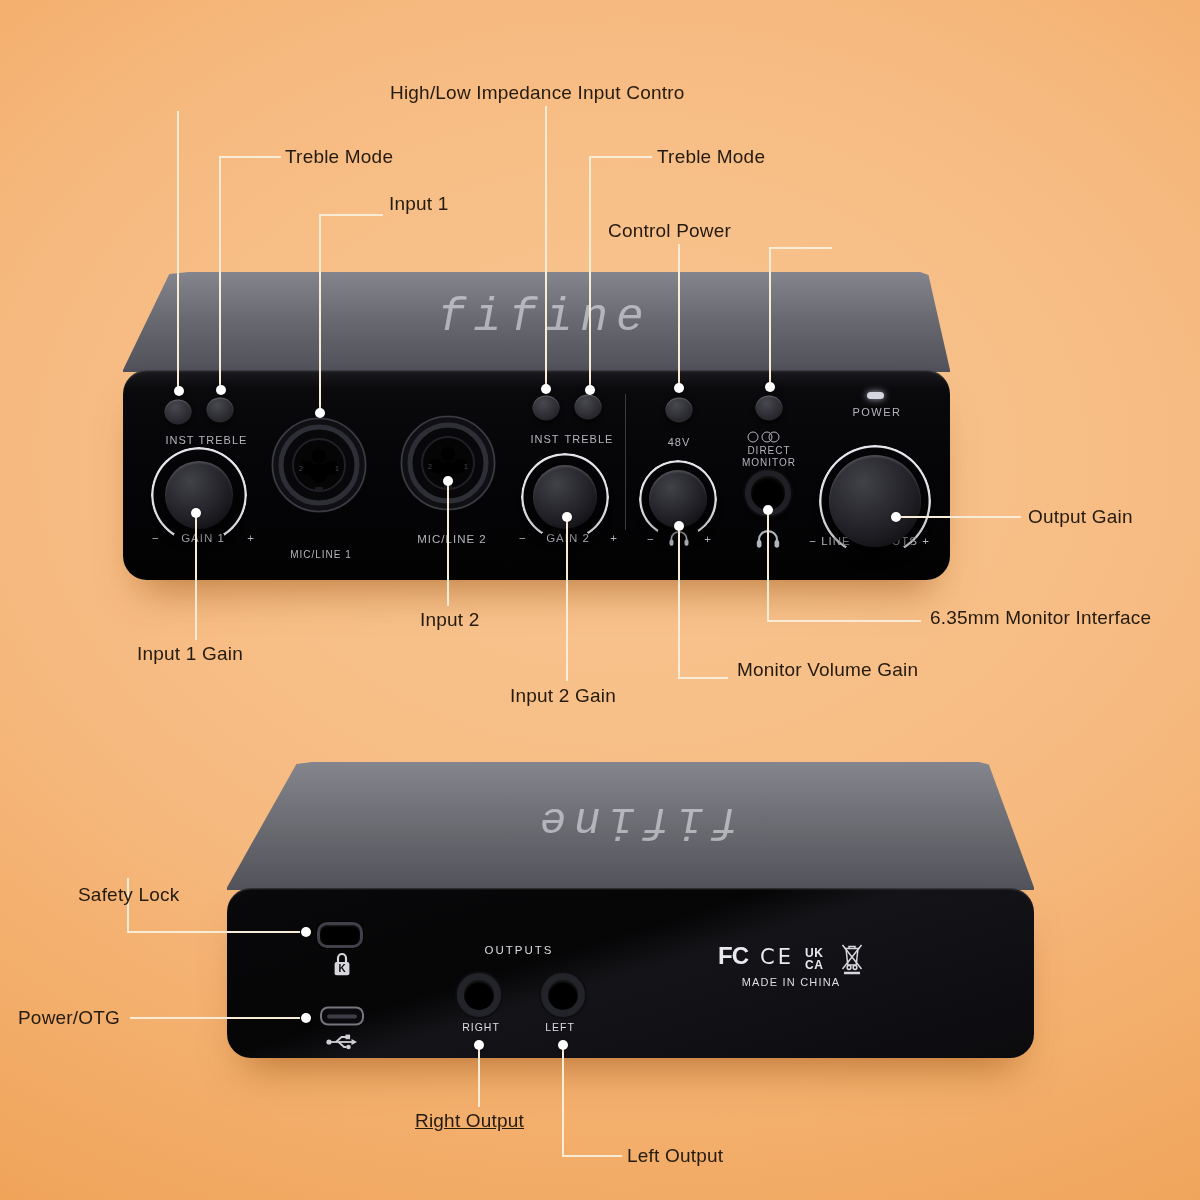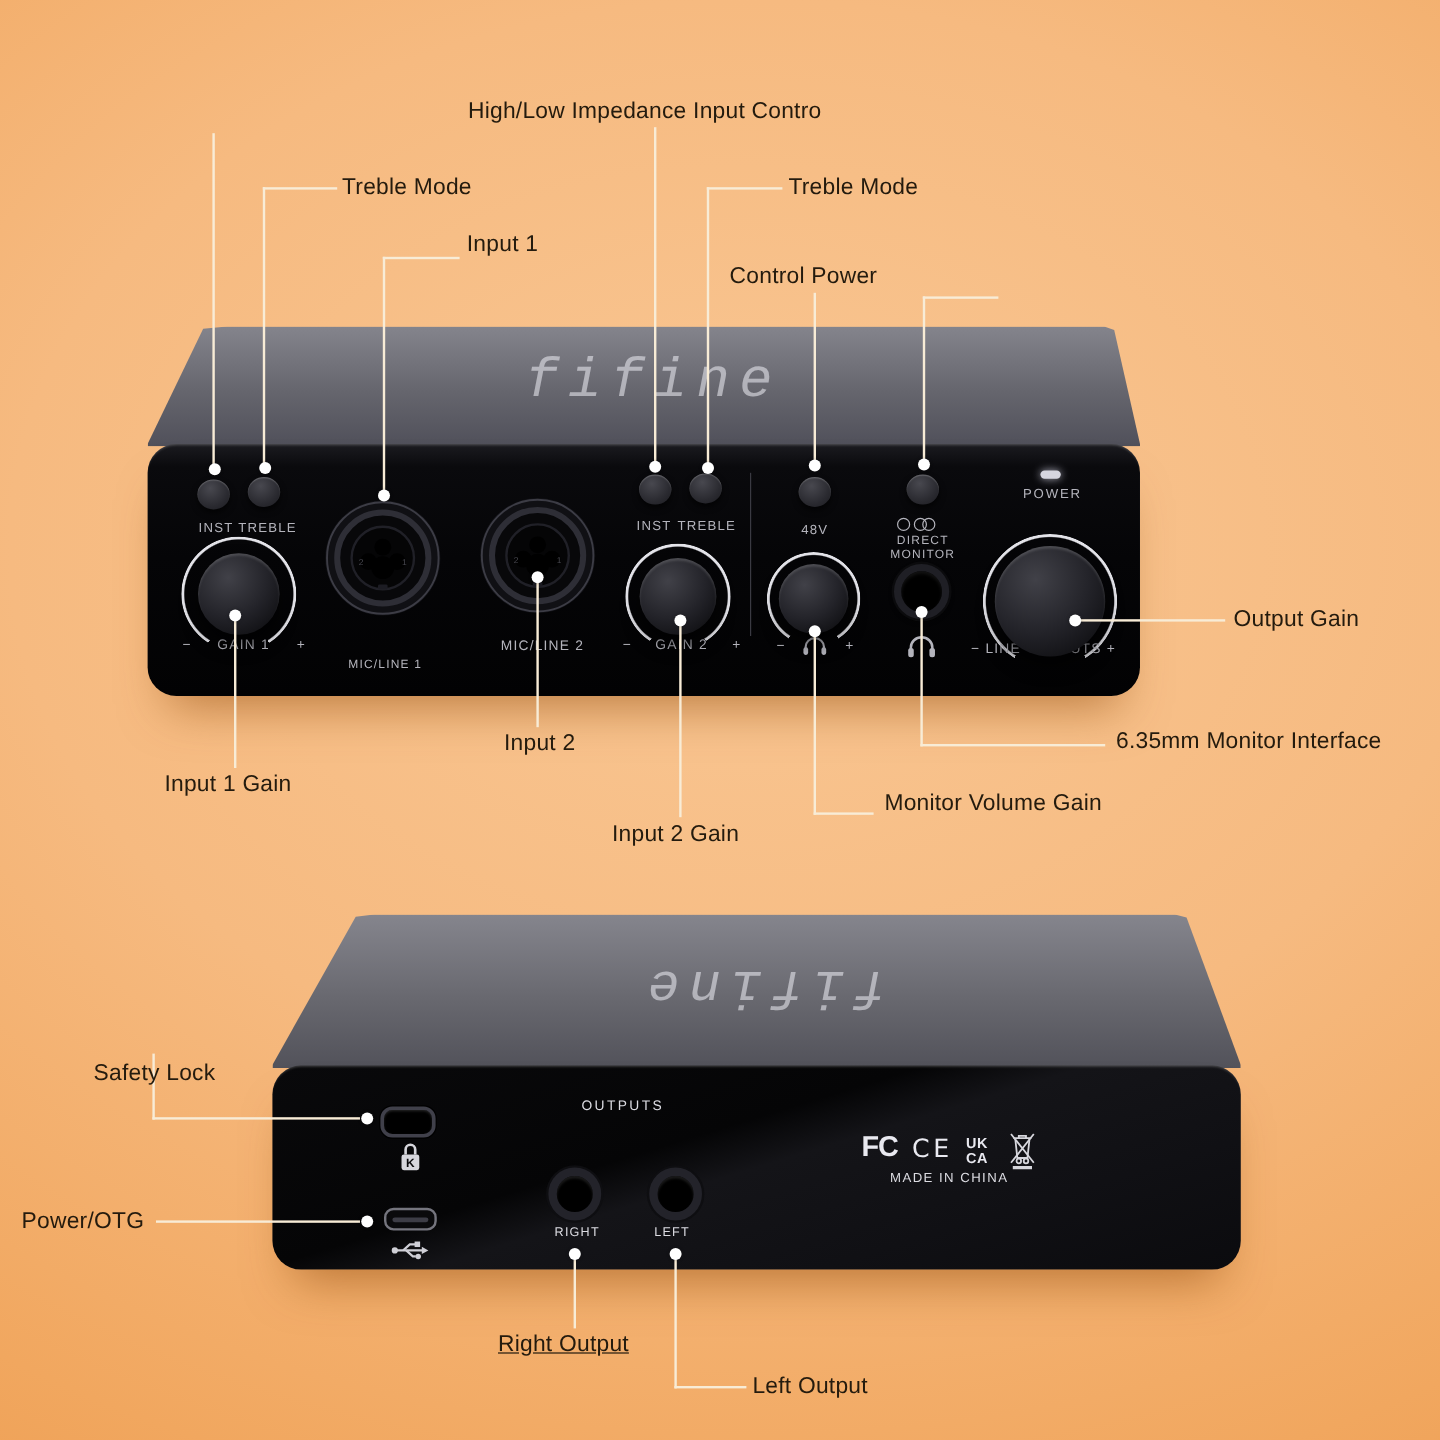--- a/index.html
+++ b/index.html
@@ -192,21 +192,21 @@
       <circle cx="3" cy="10" r="2.6" fill="#cfcfd6"></circle>
       <path d="M3 10 H27" stroke="#cfcfd6" stroke-width="1.8"></path>
       <path d="M31 10 l-5.5 -3 v6 z" fill="#cfcfd6"></path>
       <path d="M10 10 L15.5 5 H20" stroke="#cfcfd6" stroke-width="1.8" fill="none"></path>
       <rect x="19.5" y="2.6" width="4.6" height="4.6" fill="#cfcfd6"></rect>
       <path d="M12.5 10 L18 15 H20.5" stroke="#cfcfd6" stroke-width="1.8" fill="none"></path>
       <circle cx="22.5" cy="15" r="2.3" fill="#cfcfd6"></circle>
     </svg>
   </div>
 
-  <div class="wtxt" style="left:519px;top:916px;transform:translateX(-50%);font-size:11.5px;letter-spacing:2px;">OUTPUTS</div>
+  <div class="wtxt" style="left:519px;top:944px;transform:translateX(-50%);font-size:11.5px;letter-spacing:2px;">OUTPUTS</div>
   <div class="jack outjack" style="left:479px;top:995px;"></div>
   <div class="jack outjack" style="left:563px;top:995px;"></div>
   <div class="wtxt" style="left:481px;top:1021px;transform:translateX(-50%);font-size:10.5px;letter-spacing:1px;">RIGHT</div>
   <div class="wtxt" style="left:560px;top:1021px;transform:translateX(-50%);font-size:10.5px;letter-spacing:1px;">LEFT</div>
 
   <div class="wtxt fcc" style="left:718px;top:942px;">FC</div>
   <div class="wtxt ce" style="left:760px;top:945px;">CE</div>
   <div class="wtxt ukca" style="left:805px;top:947px;">
     <div>UK</div>
     <div>CA</div>

